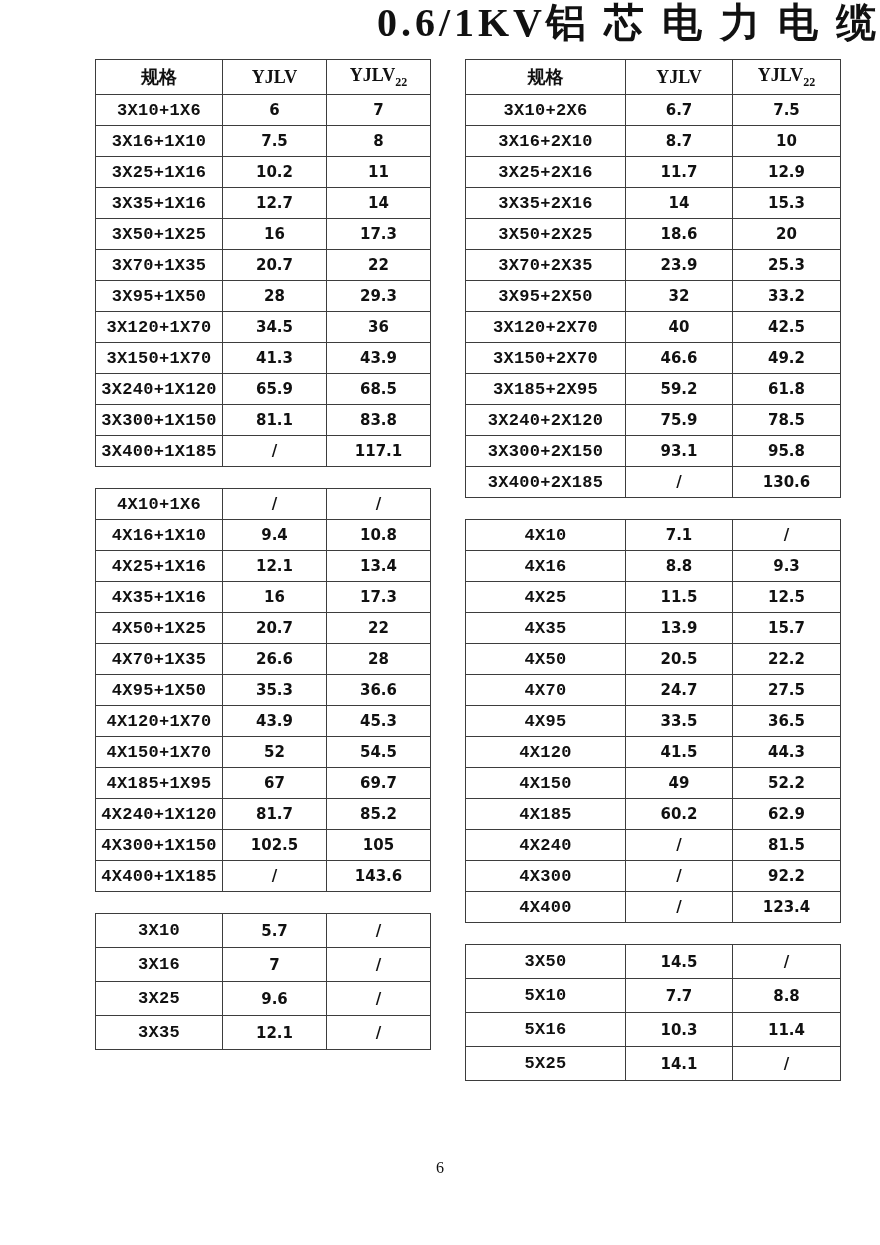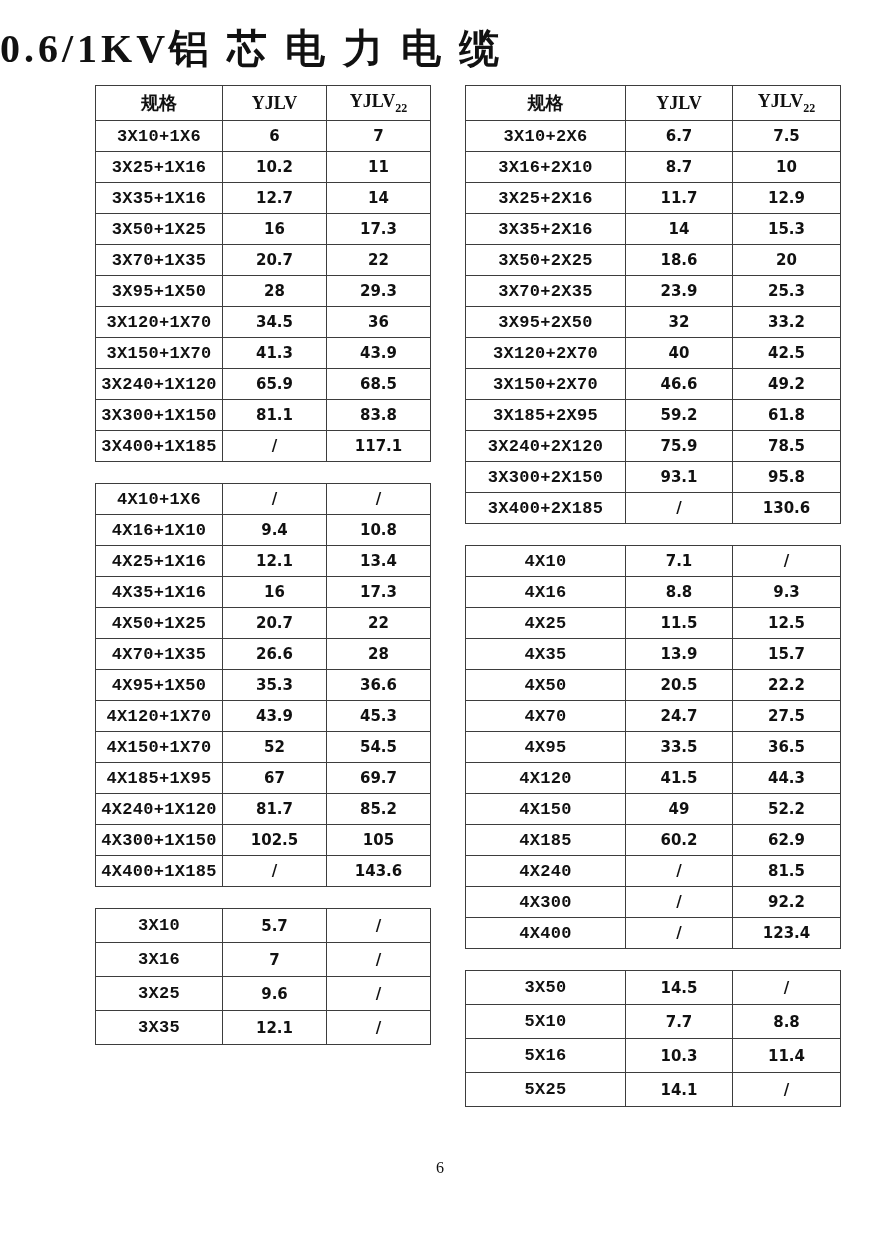--- a/index.html
+++ b/index.html
@@ -11,22 +11,21 @@
     color: #111;
   }
   .page {
     position: relative;
     width: 880px; height: 1245px;
     background: #fff;
     overflow: hidden;
   }
   .title {
     margin: 0;
-    padding-top: 26px;
-    text-align: left;
+    text-align: right;
     font-size: 40px;
     line-height: 46px;
     font-weight: bold;
     letter-spacing: 4px;
     font-family: "Liberation Serif", serif;
     white-space: nowrap;
   }
   .columns {
     display: flex;
     padding-left: 95px;
@@ -102,20 +101,25 @@
             <th><span>YJLV</span><sub>22</sub></th>
           </tr>
         </thead>
         <tbody>
             <tr>
               <td class="spec">3X10+1X6</td>
               <td class="num">6</td>
               <td class="num">7</td>
             </tr>
             <tr>
+              <td class="spec">3X16+1X10</td>
+              <td class="num">7.5</td>
+              <td class="num">8</td>
+            </tr>
+            <tr>
               <td class="spec">3X25+1X16</td>
               <td class="num">10.2</td>
               <td class="num">11</td>
             </tr>
             <tr>
               <td class="spec">3X35+1X16</td>
               <td class="num">12.7</td>
               <td class="num">14</td>
             </tr>
             <tr>

